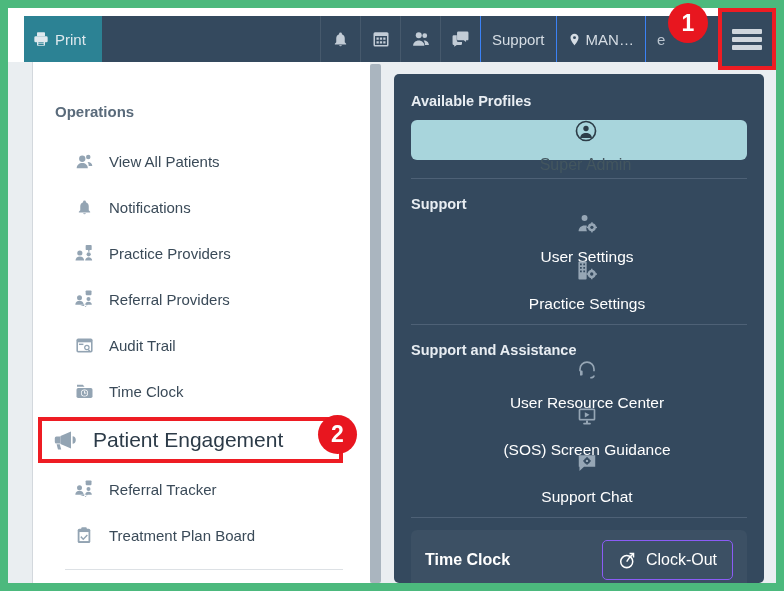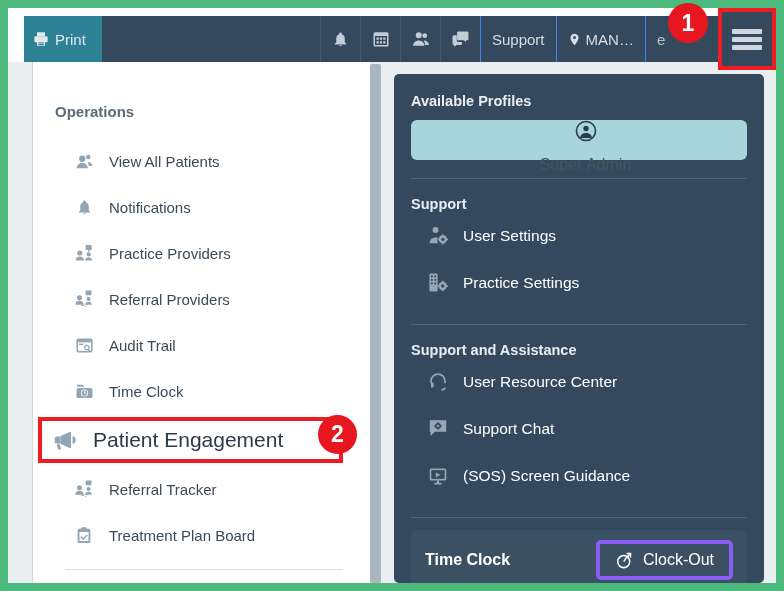--- a/index.html
+++ b/index.html
@@ -215,20 +215,21 @@
     font-weight: bold;
     color: #e8edf2;
   }
   .rp-item {
     height: 47px;
     display: flex;
     align-items: center;
     gap: 14px;
     padding-left: 16px;
     cursor: pointer;
+    flex-direction: column;
   }
   .rp-item .rlabel {
     font-size: 15.5px;
     color: #ffffff;
   }
   .rp-icon {
     width: 22px; height: 22px;
     flex: 0 0 22px;
     display: flex;
     align-items: center;
@@ -245,21 +246,21 @@
     justify-content: space-between;
     padding: 0 14px;
   }
   #timeclock-label {
     font-size: 16px;
     font-weight: bold;
     color: #ffffff;
   }
   #clockout-btn {
     height: 40px;
-    border: 4px solid #8b5cf6;
+    border: 1px solid #8b5cf6;
     border-radius: 5px;
     display: flex;
     align-items: center;
     gap: 9px;
     padding: 0 15px;
     color: #ffffff;
     font-size: 16px;
     cursor: pointer;
   }
 
@@ -574,46 +575,46 @@
             <path d="M4 14v-2.4a8 8 0 0 1 16 0V14"></path>
             <path d="M4 13.2h1.8a1.2 1.2 0 0 1 1.2 1.2v3.2a1.2 1.2 0 0 1-1.2 1.2H4z" fill="currentColor" stroke="none"></path>
             <path d="M20 18.8c0 1.5-2 2.6-4.3 2.6"></path>
           </svg>
         </span>
         <span class="rlabel">User Resource Center</span>
       </div>
 
       <div class="rp-item">
         <span class="rp-icon">
+          <svg width="22" height="20" viewBox="0 0 24 24" fill="currentColor">
+            <rect x="2" y="3" width="20" height="14.4" rx="1.8"></rect>
+            <rect x="4" y="5" width="16" height="10.4" fill="#34495e"></rect>
+            <path d="M9.4 7.4l5.6 3.2-5.6 3.2z" fill="currentColor"></path>
+            <rect x="10.8" y="17.4" width="2.4" height="3.2"></rect>
+            <rect x="7.4" y="20.2" width="9.2" height="1.9" rx=".9"></rect>
+          </svg>
+        </span>
+        <span class="rlabel">(SOS) Screen Guidance</span>
+      </div>
+
+      <div class="rp-item">
+        <span class="rp-icon">
           <svg width="22" height="21" viewBox="0 0 24 24" fill="currentColor">
             <path d="M2.6 2.6h18.8v13.2H8.6L3.4 20.6v-4.8H2.6z"></path>
             <circle cx="12" cy="9" r="3.4" fill="#34495e"></circle>
             <circle cx="12" cy="9" r="1.4" fill="currentColor"></circle>
             <rect x="11.3" y="4.6" width="1.5" height="1.8" fill="#34495e"></rect>
             <rect x="11.3" y="11.6" width="1.5" height="1.8" fill="#34495e"></rect>
             <rect x="7.6" y="8.3" width="1.8" height="1.5" fill="#34495e"></rect>
             <rect x="14.6" y="8.3" width="1.8" height="1.5" fill="#34495e"></rect>
           </svg>
         </span>
         <span class="rlabel">Support Chat</span>
       </div>
 
-      <div class="rp-item">
-        <span class="rp-icon">
-          <svg width="22" height="20" viewBox="0 0 24 24" fill="currentColor">
-            <rect x="2" y="3" width="20" height="14.4" rx="1.8"></rect>
-            <rect x="4" y="5" width="16" height="10.4" fill="#34495e"></rect>
-            <path d="M9.4 7.4l5.6 3.2-5.6 3.2z" fill="currentColor"></path>
-            <rect x="10.8" y="17.4" width="2.4" height="3.2"></rect>
-            <rect x="7.4" y="20.2" width="9.2" height="1.9" rx=".9"></rect>
-          </svg>
-        </span>
-        <span class="rlabel">(SOS) Screen Guidance</span>
-      </div>
-
       <div class="rp-hr"></div>
 
       <div id="timeclock-card">
         <span id="timeclock-label">Time Clock</span>
         <div id="clockout-btn">
           <span>
             <svg width="19" height="19" viewBox="0 0 24 24" fill="none" stroke="#ffffff" stroke-width="1.9">
               <circle cx="11" cy="13.4" r="7.6"></circle>
               <path d="M11 13.4L15.8 6.2"></path>
               <path d="M14.6 3.2h5v5"></path>

